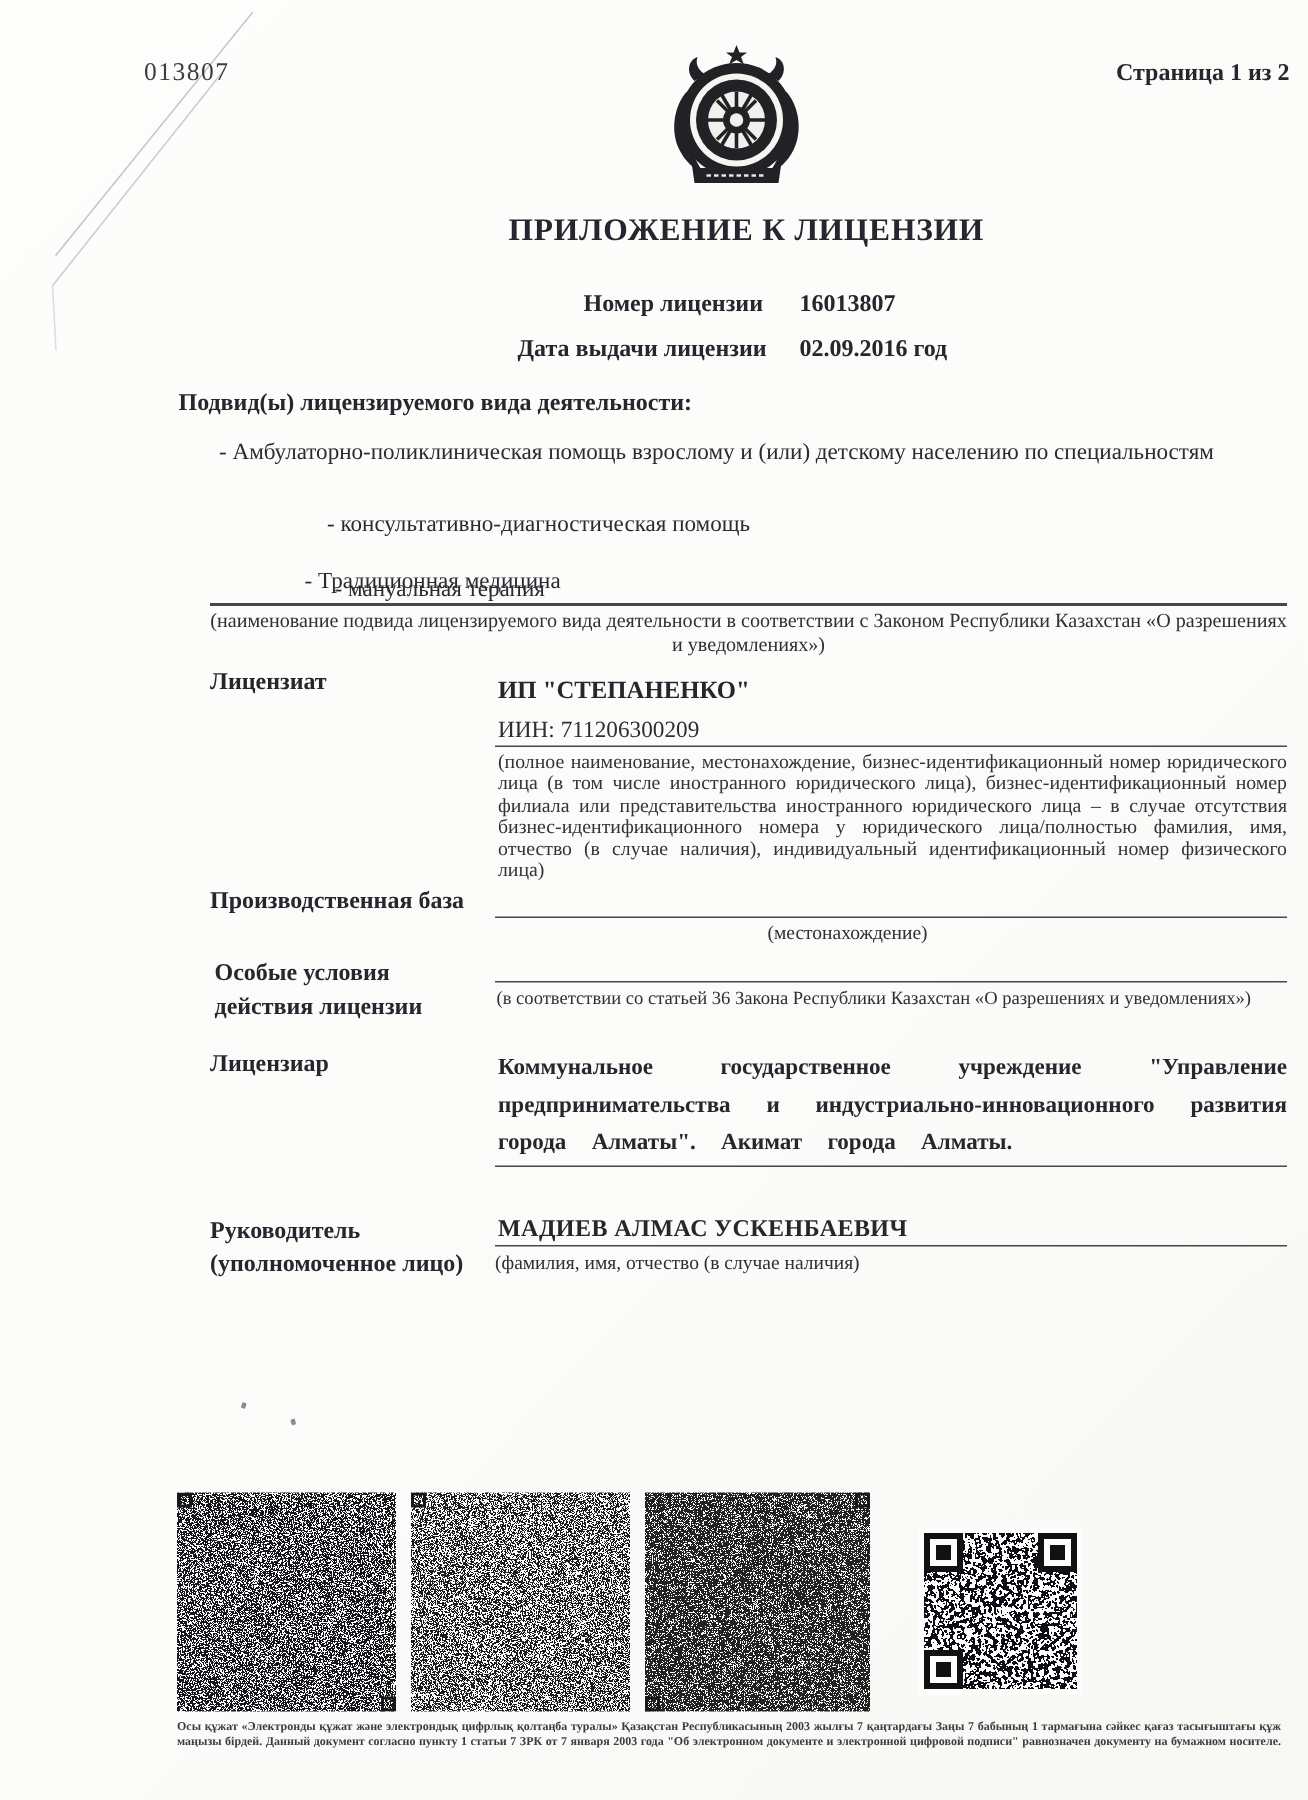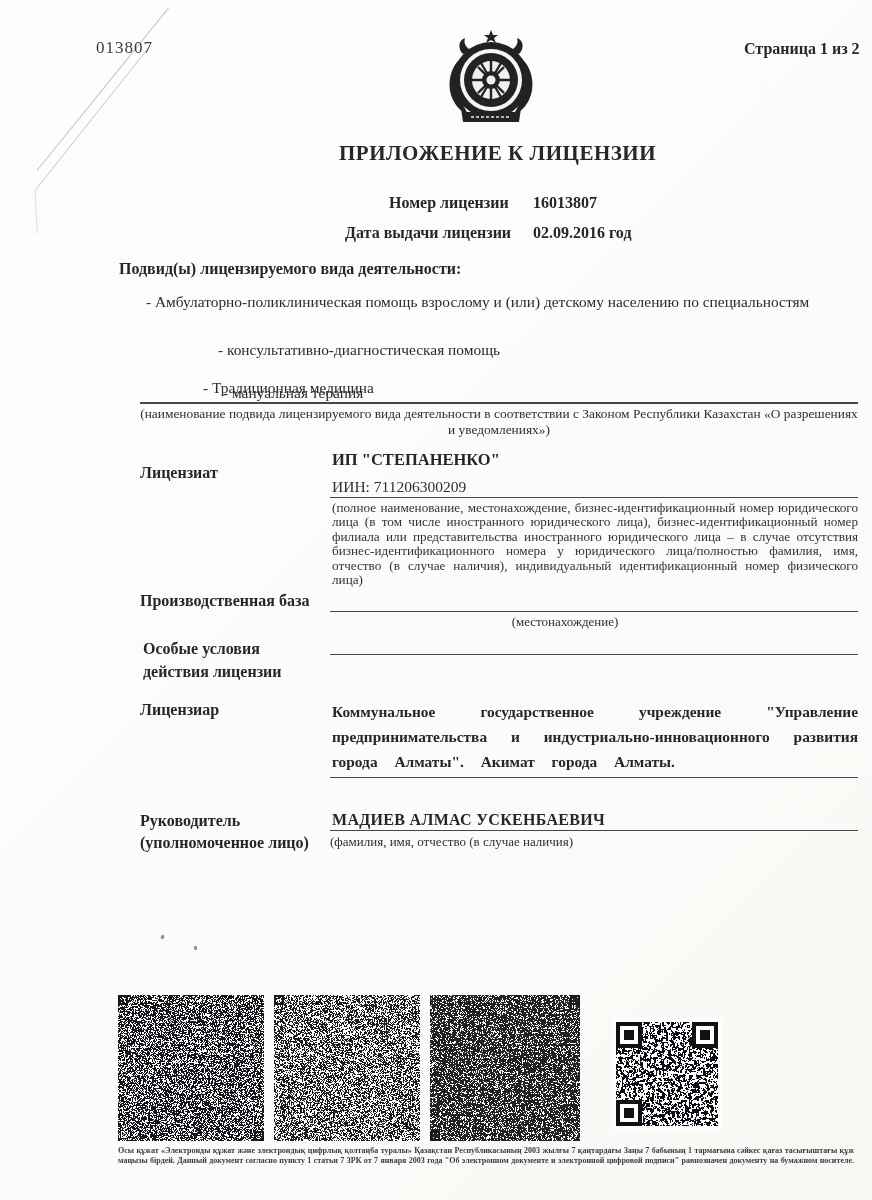--- a/index.html
+++ b/index.html
@@ -36,21 +36,21 @@
   #subtype-0{left:146px;top:293px;}
   #subtype-1{left:179px;top:341px;margin-left:39px;}
   #subtype-2{left:203px;top:361px;margin-top:18px;}
   #subtype-3{left:223px;top:384px;}
   .rule{position:absolute;border-top:2px solid #46464c;height:0;}
   .rule.thin{border-top-width:1.5px;}
   #rule-subtypes{left:140px;top:402px;width:718px;}
   #subtypes-caption{left:140px;top:406px;width:718px;text-align:center;font-size:13.4px;line-height:15.6px;color:#2e2e36;}
   
   .row-label{font-size:16px;}
-  #licensee-label{left:140px;top:464px;}
+  #licensee-label{left:140px;top:446px;}
   #licensee-name{left:332px;top:450px;font-size:16.5px;}
   #licensee-iin{left:332px;top:478px;font-size:15.5px;color:#2e2e38;}
   #rule-licensee{left:330px;top:497px;width:528px;}
   #licensee-caption{left:332px;top:501px;width:526px;font-size:13.2px;line-height:14.4px;text-align:justify;color:#32323a;}
   #prod-label{left:140px;top:592px;}
   #prod-value{left:332px;top:592px;font-size:16px;}
   #rule-prod{left:330px;top:611px;width:528px;}
   #prod-caption{left:330px;top:614px;width:470px;text-align:center;font-size:13px;color:#2e2e36;}
   #special-label-1{left:143px;top:640px;}
   #special-label-2{left:143px;top:663px;}
@@ -183,20 +183,21 @@
   <div class="rule thin" id="rule-licensee"></div>
   <div class="abs" id="licensee-caption">(полное наименование, местонахождение, бизнес-идентификационный номер юридического лица (в том числе иностранного юридического лица), бизнес-идентификационный номер филиала или представительства иностранного юридического лица – в случае отсутствия бизнес-идентификационного номера у юридического лица/полностью фамилия, имя, отчество (в случае наличия), индивидуальный идентификационный номер физического лица)</div>
 
   <div class="abs b row-label" id="prod-label">Производственная база</div>
   <div class="rule thin" id="rule-prod"></div>
   <div class="abs" id="prod-caption">(местонахождение)</div>
 
   <div class="abs b row-label" id="special-label-1">Особые условия</div>
   <div class="abs b row-label" id="special-label-2">действия лицензии</div>
   <div class="rule thin" id="rule-special"></div>
+  <div class="abs" id="special-caption">(в соответствии со статьей 36 Закона Республики Казахстан «О разрешениях и уведомлениях»)</div>
 
   <div class="abs b row-label" id="licensor-label">Лицензиар</div>
   <div class="abs b" id="licensor-value">Коммунальное государственное учреждение "Управление предпринимательства и индустриально-инновационного развития города Алматы". Акимат города Алматы.</div>
   <div class="rule thin" id="rule-licensor"></div>
 
   <div class="abs b row-label" id="head-label-1">Руководитель</div>
   <div class="abs b row-label" id="head-label-2">(уполномоченное лицо)</div>
   <div class="abs b" id="head-value">МАДИЕВ АЛМАС УСКЕНБАЕВИЧ</div>
   <div class="rule thin" id="rule-head"></div>
   <div class="abs" id="head-caption">(фамилия, имя, отчество (в случае наличия)</div>

